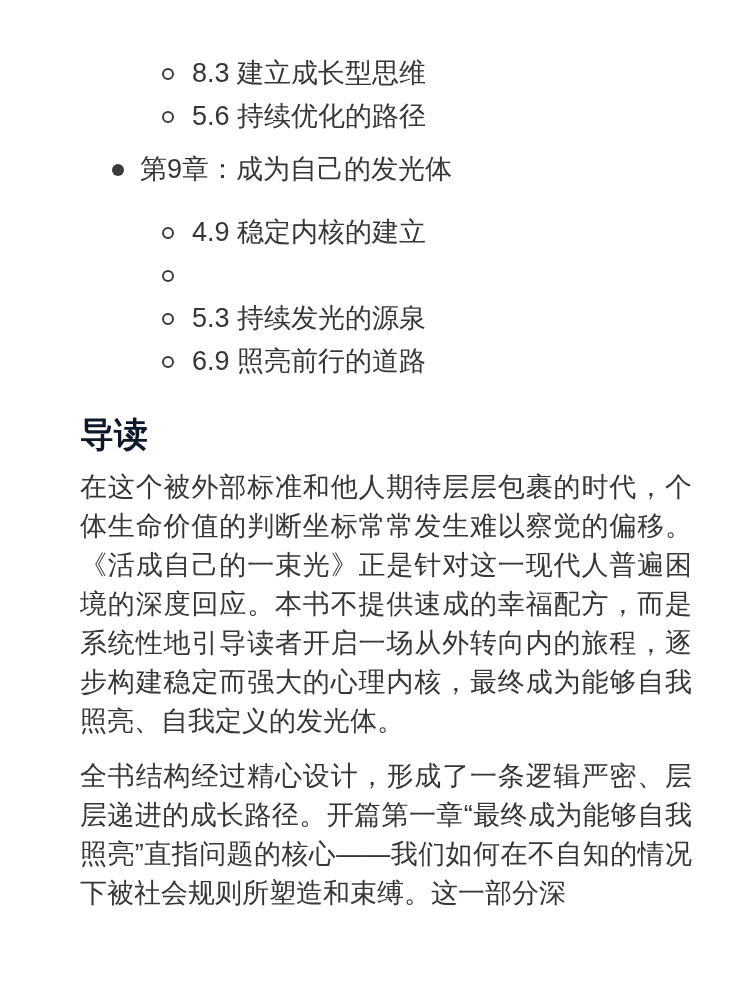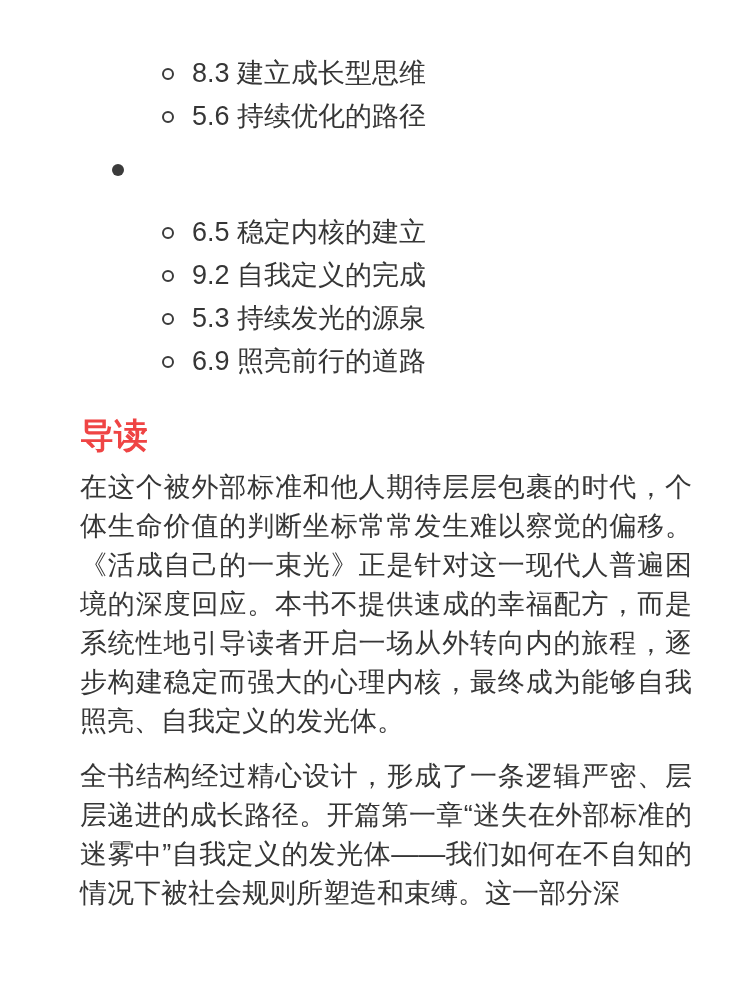--- a/index.html
+++ b/index.html
@@ -49,21 +49,22 @@
     background: #3b3b3b;
     border-radius: 50%;
     margin-right: 16px;
   }
   
   h2.section-heading {
     margin: 35px 0 0 80px;
     font-size: 34px;
     line-height: 34px;
     font-weight: 700;
-    color: #ef4444;
+    color: #0f172a;
+    font-family: Liberation Serif, serif;
   }
   
   p.body-para {
     width: 612px;
     margin: 16px 0 0 80px;
     font-size: 27px;
     line-height: 39px;
     text-align: justify;
     color: #363636;
   }
@@ -89,40 +90,40 @@
     <li class="toc-sub">
       <span class="bullet-hollow"></span>
       <span>8.3 建立成长型思维</span>
     </li>
     <li class="toc-sub">
       <span class="bullet-hollow"></span>
       <span>5.6 持续优化的路径</span>
     </li>
     <li class="toc-top">
       <span class="bullet-filled"></span>
+      <span>第9章：成为自己的发光体</span>
     </li>
     <li class="toc-sub toc-sub-first">
       <span class="bullet-hollow"></span>
-      <span>6.5 稳定内核的建立</span>
+      <span>4.9 稳定内核的建立</span>
     </li>
     <li class="toc-sub">
       <span class="bullet-hollow"></span>
-      <span>9.2 自我定义的完成</span>
     </li>
     <li class="toc-sub">
       <span class="bullet-hollow"></span>
       <span>5.3 持续发光的源泉</span>
     </li>
     <li class="toc-sub">
       <span class="bullet-hollow"></span>
       <span>6.9 照亮前行的道路</span>
     </li>
   </ul>
 
   <h2 class="section-heading">导读</h2>
 
   <p class="body-para first">在这个被外部标准和他人期待层层包裹的时代，个体生命价值的判断坐标常常发生难以察觉的偏移。《活成自己的一束光》正是针对这一现代人普遍困境的深度回应。本书不提供速成的幸福配方，而是系统性地引导读者开启一场从外转向内的旅程，逐步构建稳定而强大的心理内核，最终成为能够自我照亮、自我定义的发光体。</p>
 
-  <p class="body-para">全书结构经过精心设计，形成了一条逻辑严密、层层递进的成长路径。开篇第一章“迷失在外部标准的迷雾中”自我定义的发光体——我们如何在不自知的情况下被社会规则所塑造和束缚。这一部分深</p>
+  <p class="body-para">全书结构经过精心设计，形成了一条逻辑严密、层层递进的成长路径。开篇第一章“最终成为能够自我照亮”直指问题的核心——我们如何在不自知的情况下被社会规则所塑造和束缚。这一部分深</p>
 
   <div class="page-footer">第 4 页，共 239 页</div>
 
 </div>
 
 </body></html>

